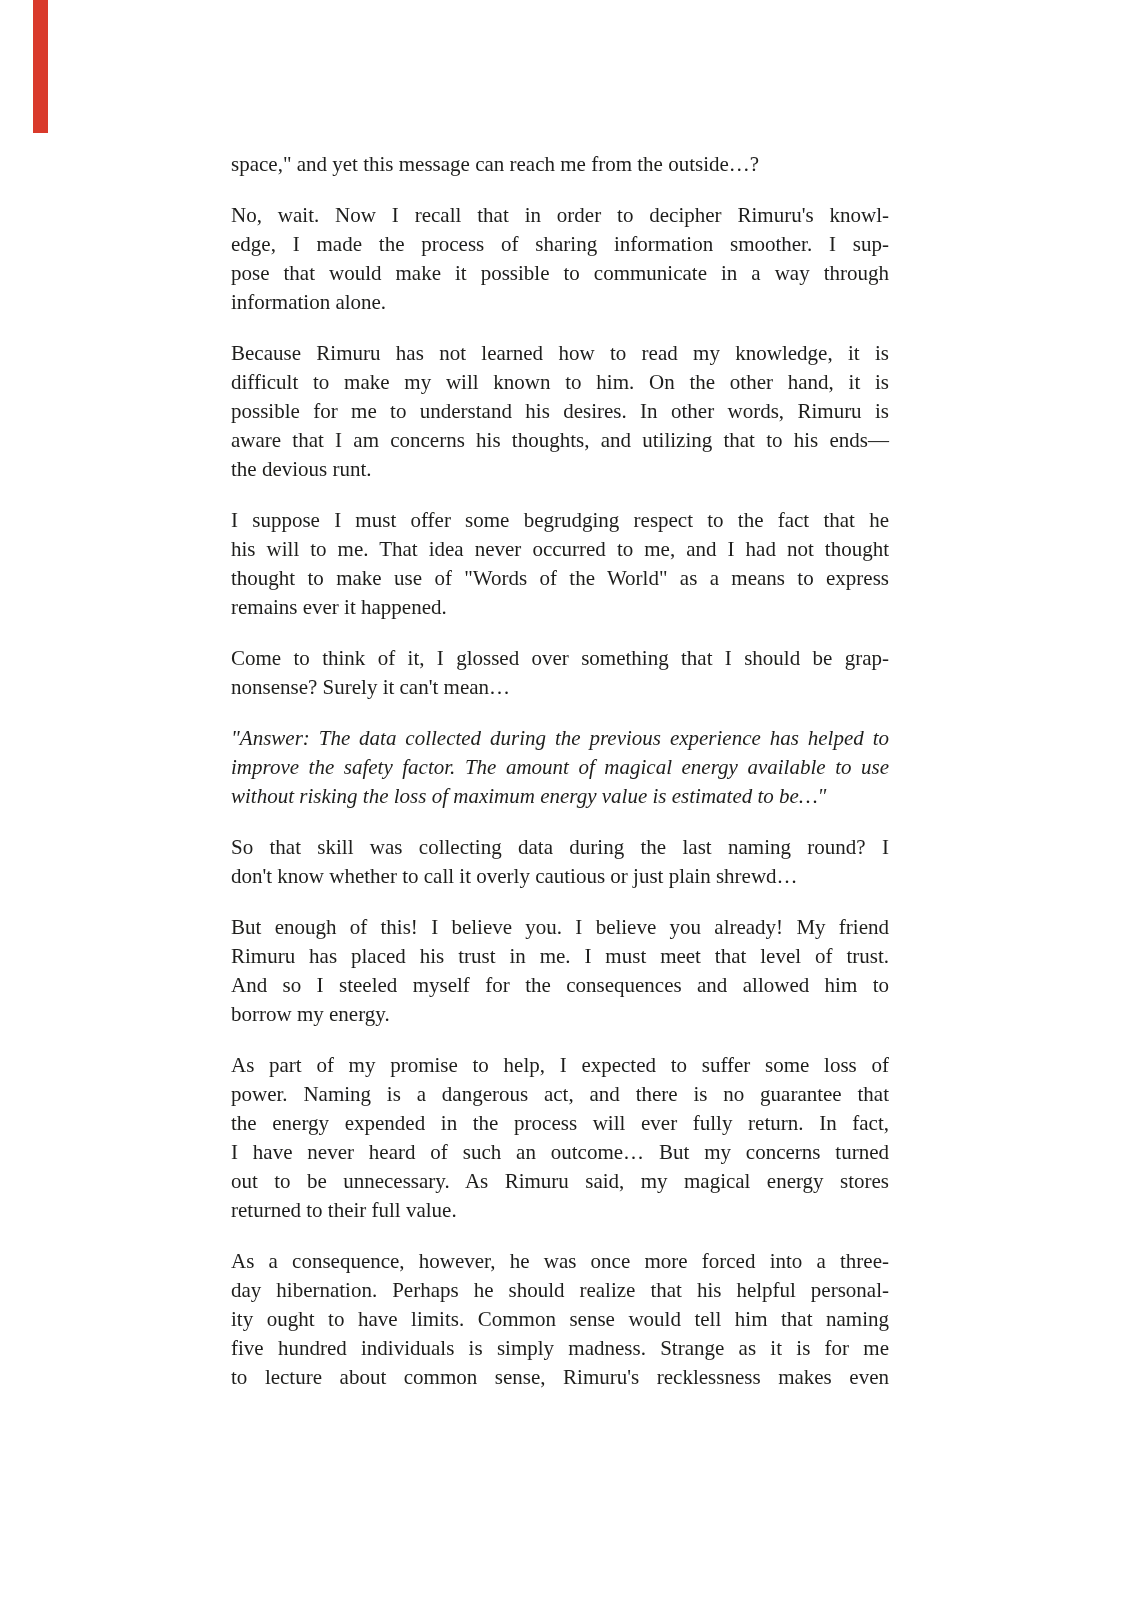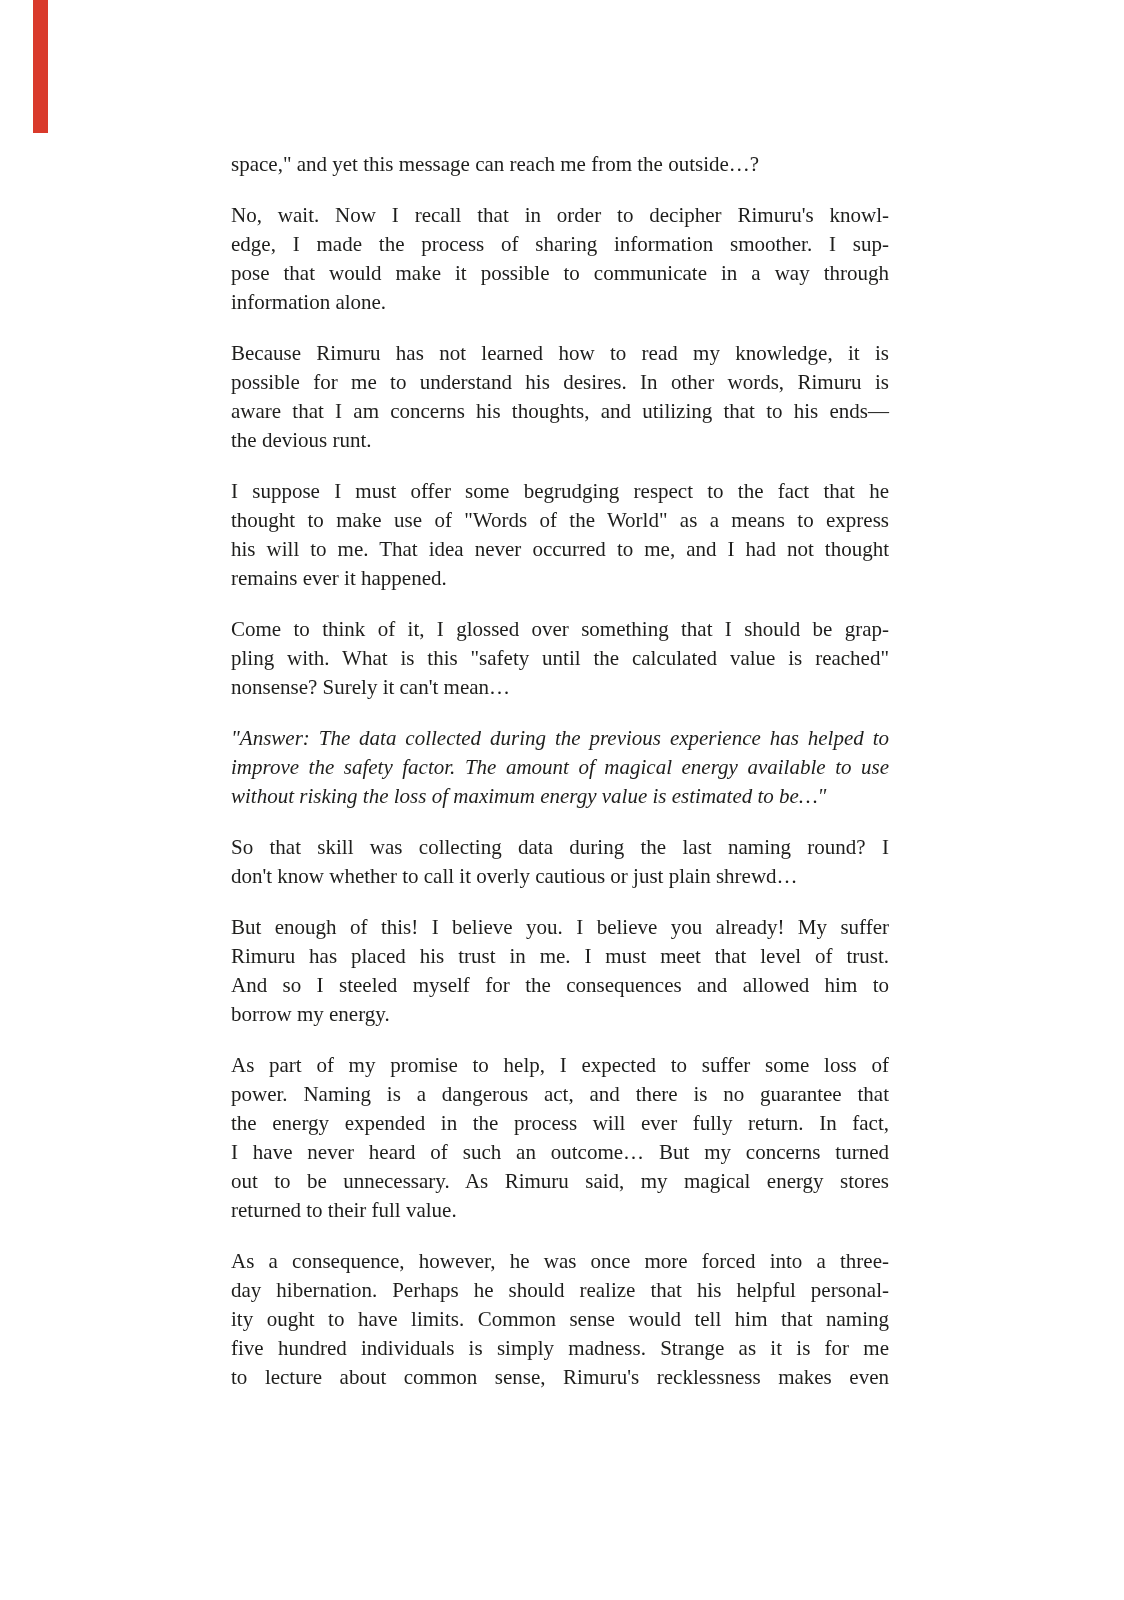--- a/index.html
+++ b/index.html
@@ -50,46 +50,46 @@
       <div class="line para-end">space," and yet this message can reach me from the outside…?</div>
     </div>
     <div class="para">
       <div class="line">No, wait. Now I recall that in order to decipher Rimuru's knowl-</div>
       <div class="line">edge, I made the process of sharing information smoother. I sup-</div>
       <div class="line">pose that would make it possible to communicate in a way through</div>
       <div class="line para-end">information alone.</div>
     </div>
     <div class="para">
       <div class="line">Because Rimuru has not learned how to read my knowledge, it is</div>
+      <div class="line">difficult to make my will known to him. On the other hand, it is</div>
       <div class="line">possible for me to understand his desires. In other words, Rimuru is</div>
       <div class="line">aware that I am concerns his thoughts, and utilizing that to his ends—</div>
       <div class="line para-end">the devious runt.</div>
     </div>
     <div class="para">
       <div class="line">I suppose I must offer some begrudging respect to the fact that he</div>
+      <div class="line">his will to me. That idea never occurred to me, and I had not thought</div>
       <div class="line">thought to make use of "Words of the World" as a means to express</div>
-      <div class="line">his will to me. That idea never occurred to me, and I had not thought</div>
       <div class="line para-end">remains ever it happened.</div>
     </div>
     <div class="para">
       <div class="line">Come to think of it, I glossed over something that I should be grap-</div>
-      <div class="line">pling with. What is this "safety until the calculated value is reached"</div>
       <div class="line para-end">nonsense? Surely it can't mean…</div>
     </div>
     <div class="para quote">
       <div class="line">"Answer: The data collected during the previous experience has helped to</div>
       <div class="line">improve the safety factor. The amount of magical energy available to use</div>
       <div class="line para-end">without risking the loss of maximum energy value is estimated to be…"</div>
     </div>
     <div class="para">
       <div class="line">So that skill was collecting data during the last naming round? I</div>
       <div class="line para-end">don't know whether to call it overly cautious or just plain shrewd…</div>
     </div>
     <div class="para">
-      <div class="line">But enough of this! I believe you. I believe you already! My suffer</div>
+      <div class="line">But enough of this! I believe you. I believe you already! My friend</div>
       <div class="line">Rimuru has placed his trust in me. I must meet that level of trust.</div>
       <div class="line">And so I steeled myself for the consequences and allowed him to</div>
       <div class="line para-end">borrow my energy.</div>
     </div>
     <div class="para">
       <div class="line">As part of my promise to help, I expected to suffer some loss of</div>
       <div class="line">power. Naming is a dangerous act, and there is no guarantee that</div>
       <div class="line">the energy expended in the process will ever fully return. In fact,</div>
       <div class="line">I have never heard of such an outcome… But my concerns turned</div>
       <div class="line">out to be unnecessary. As Rimuru said, my magical energy stores</div>

